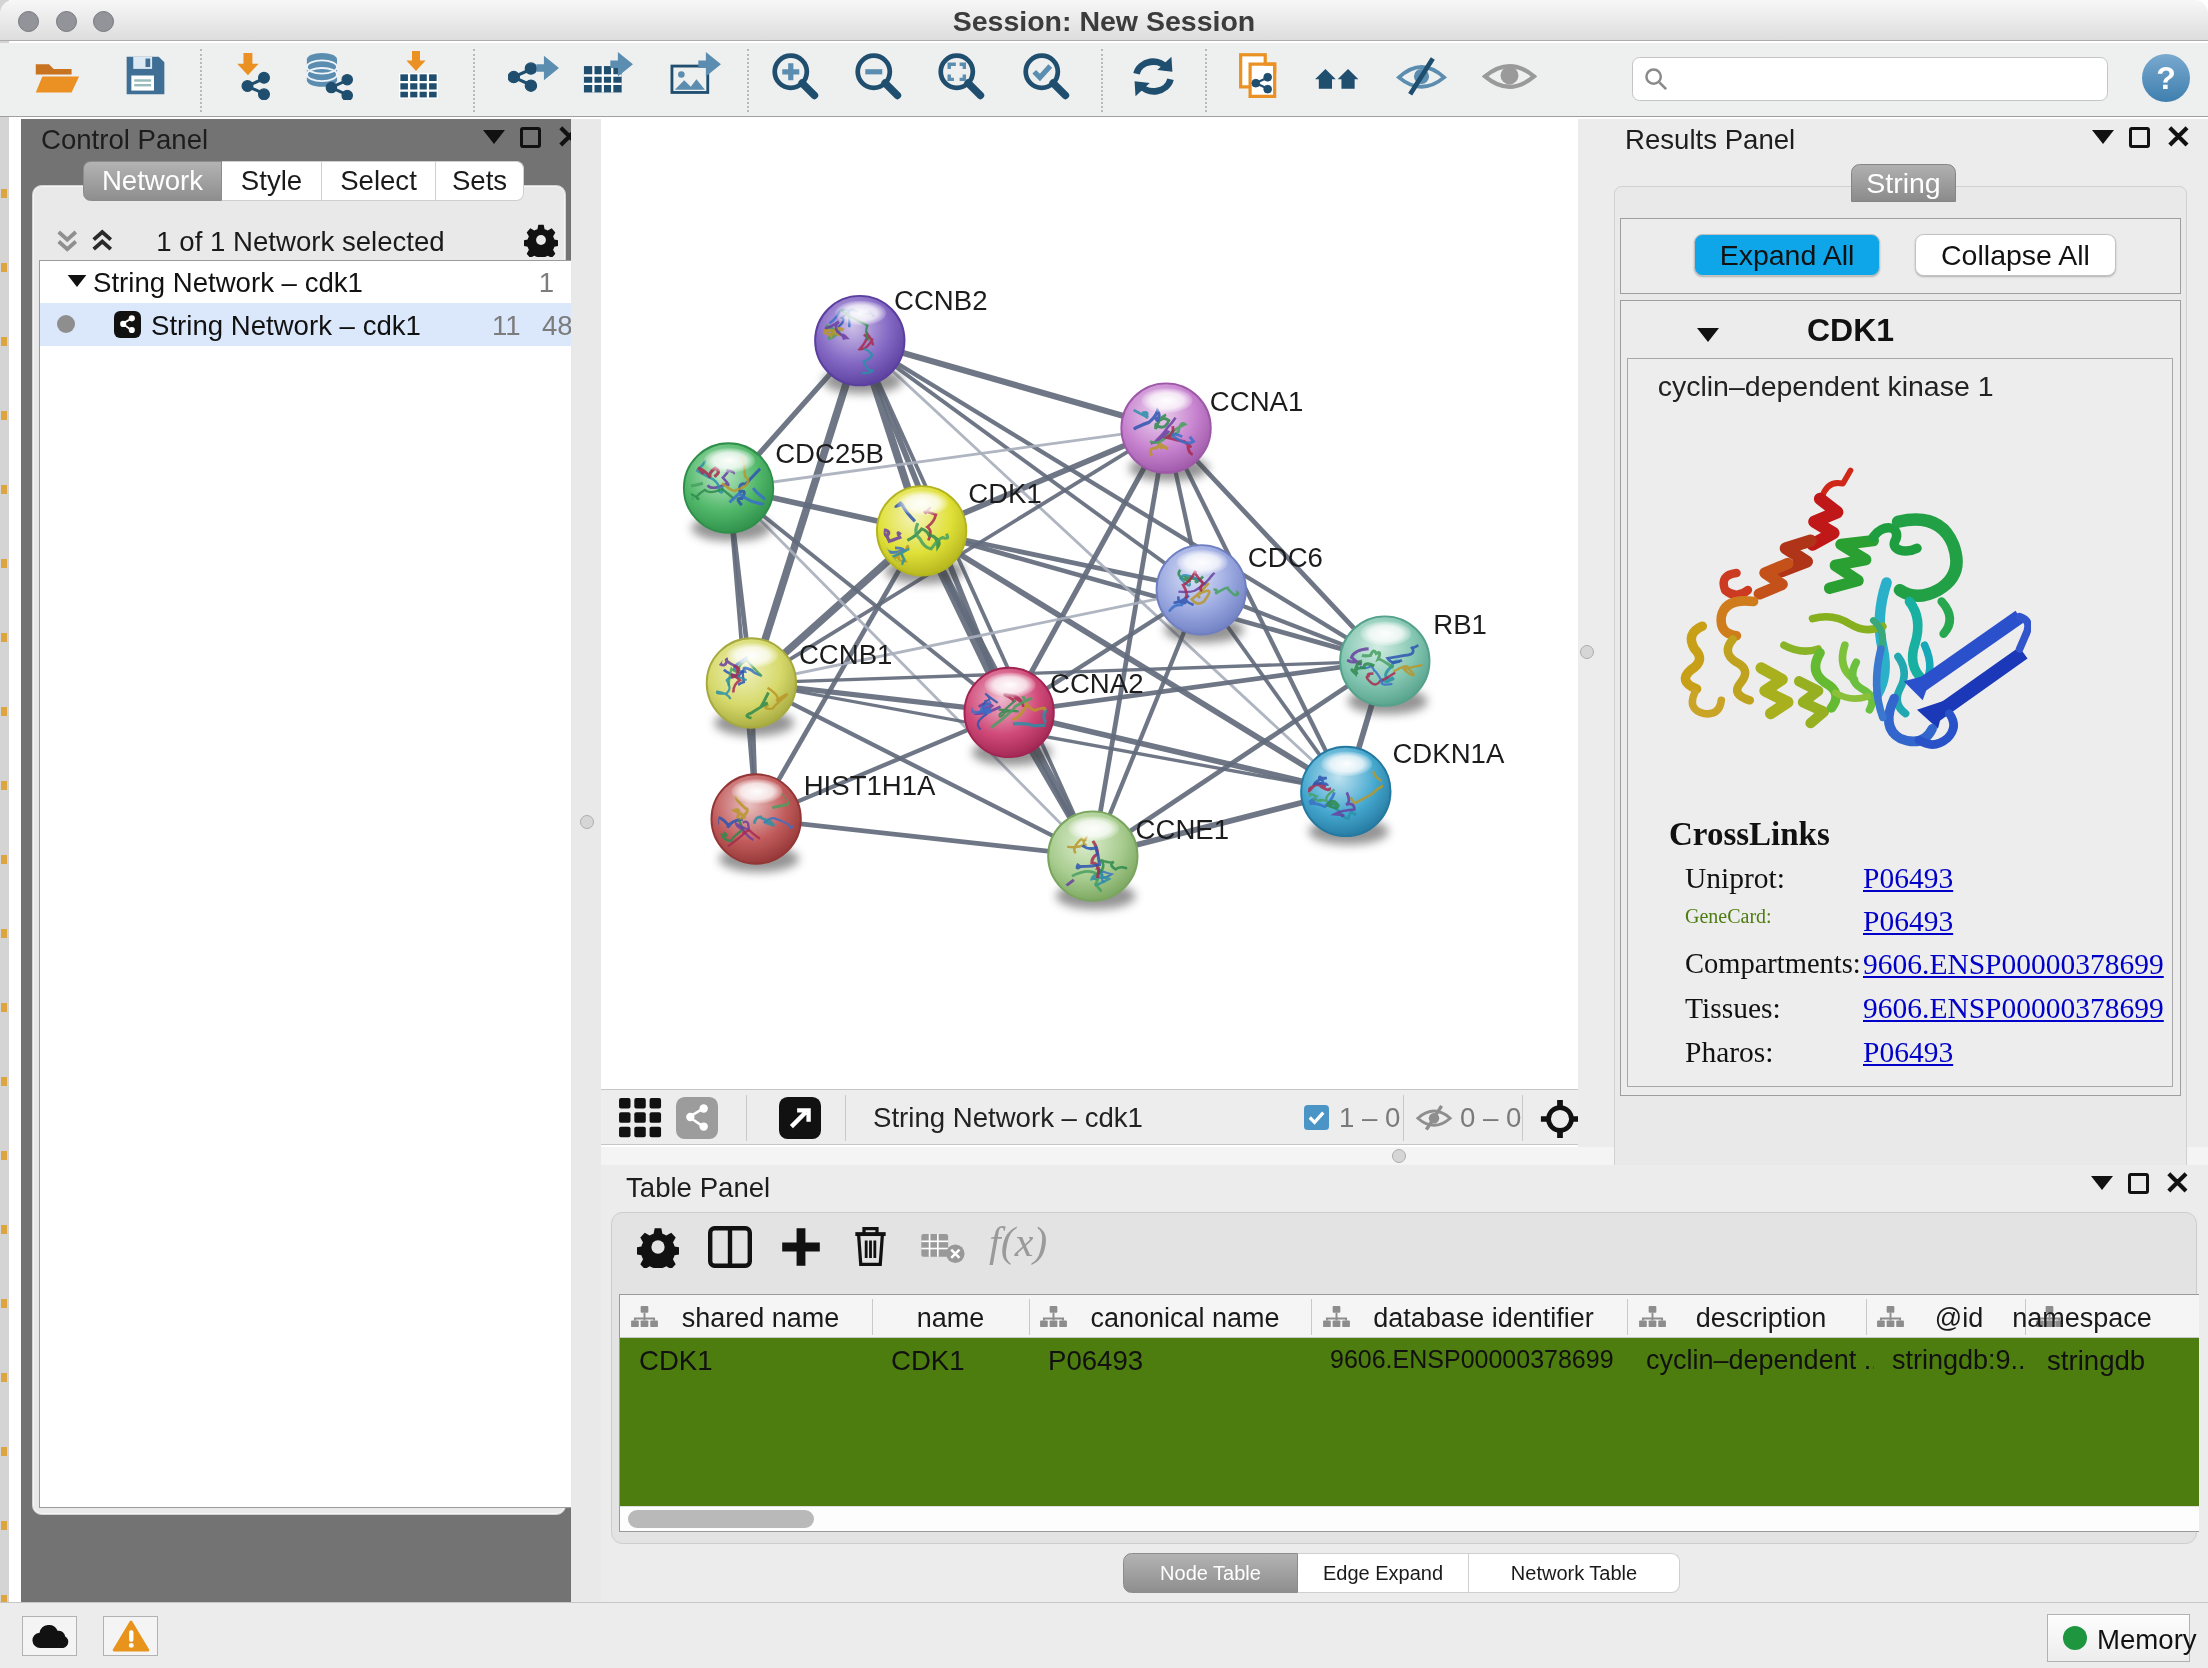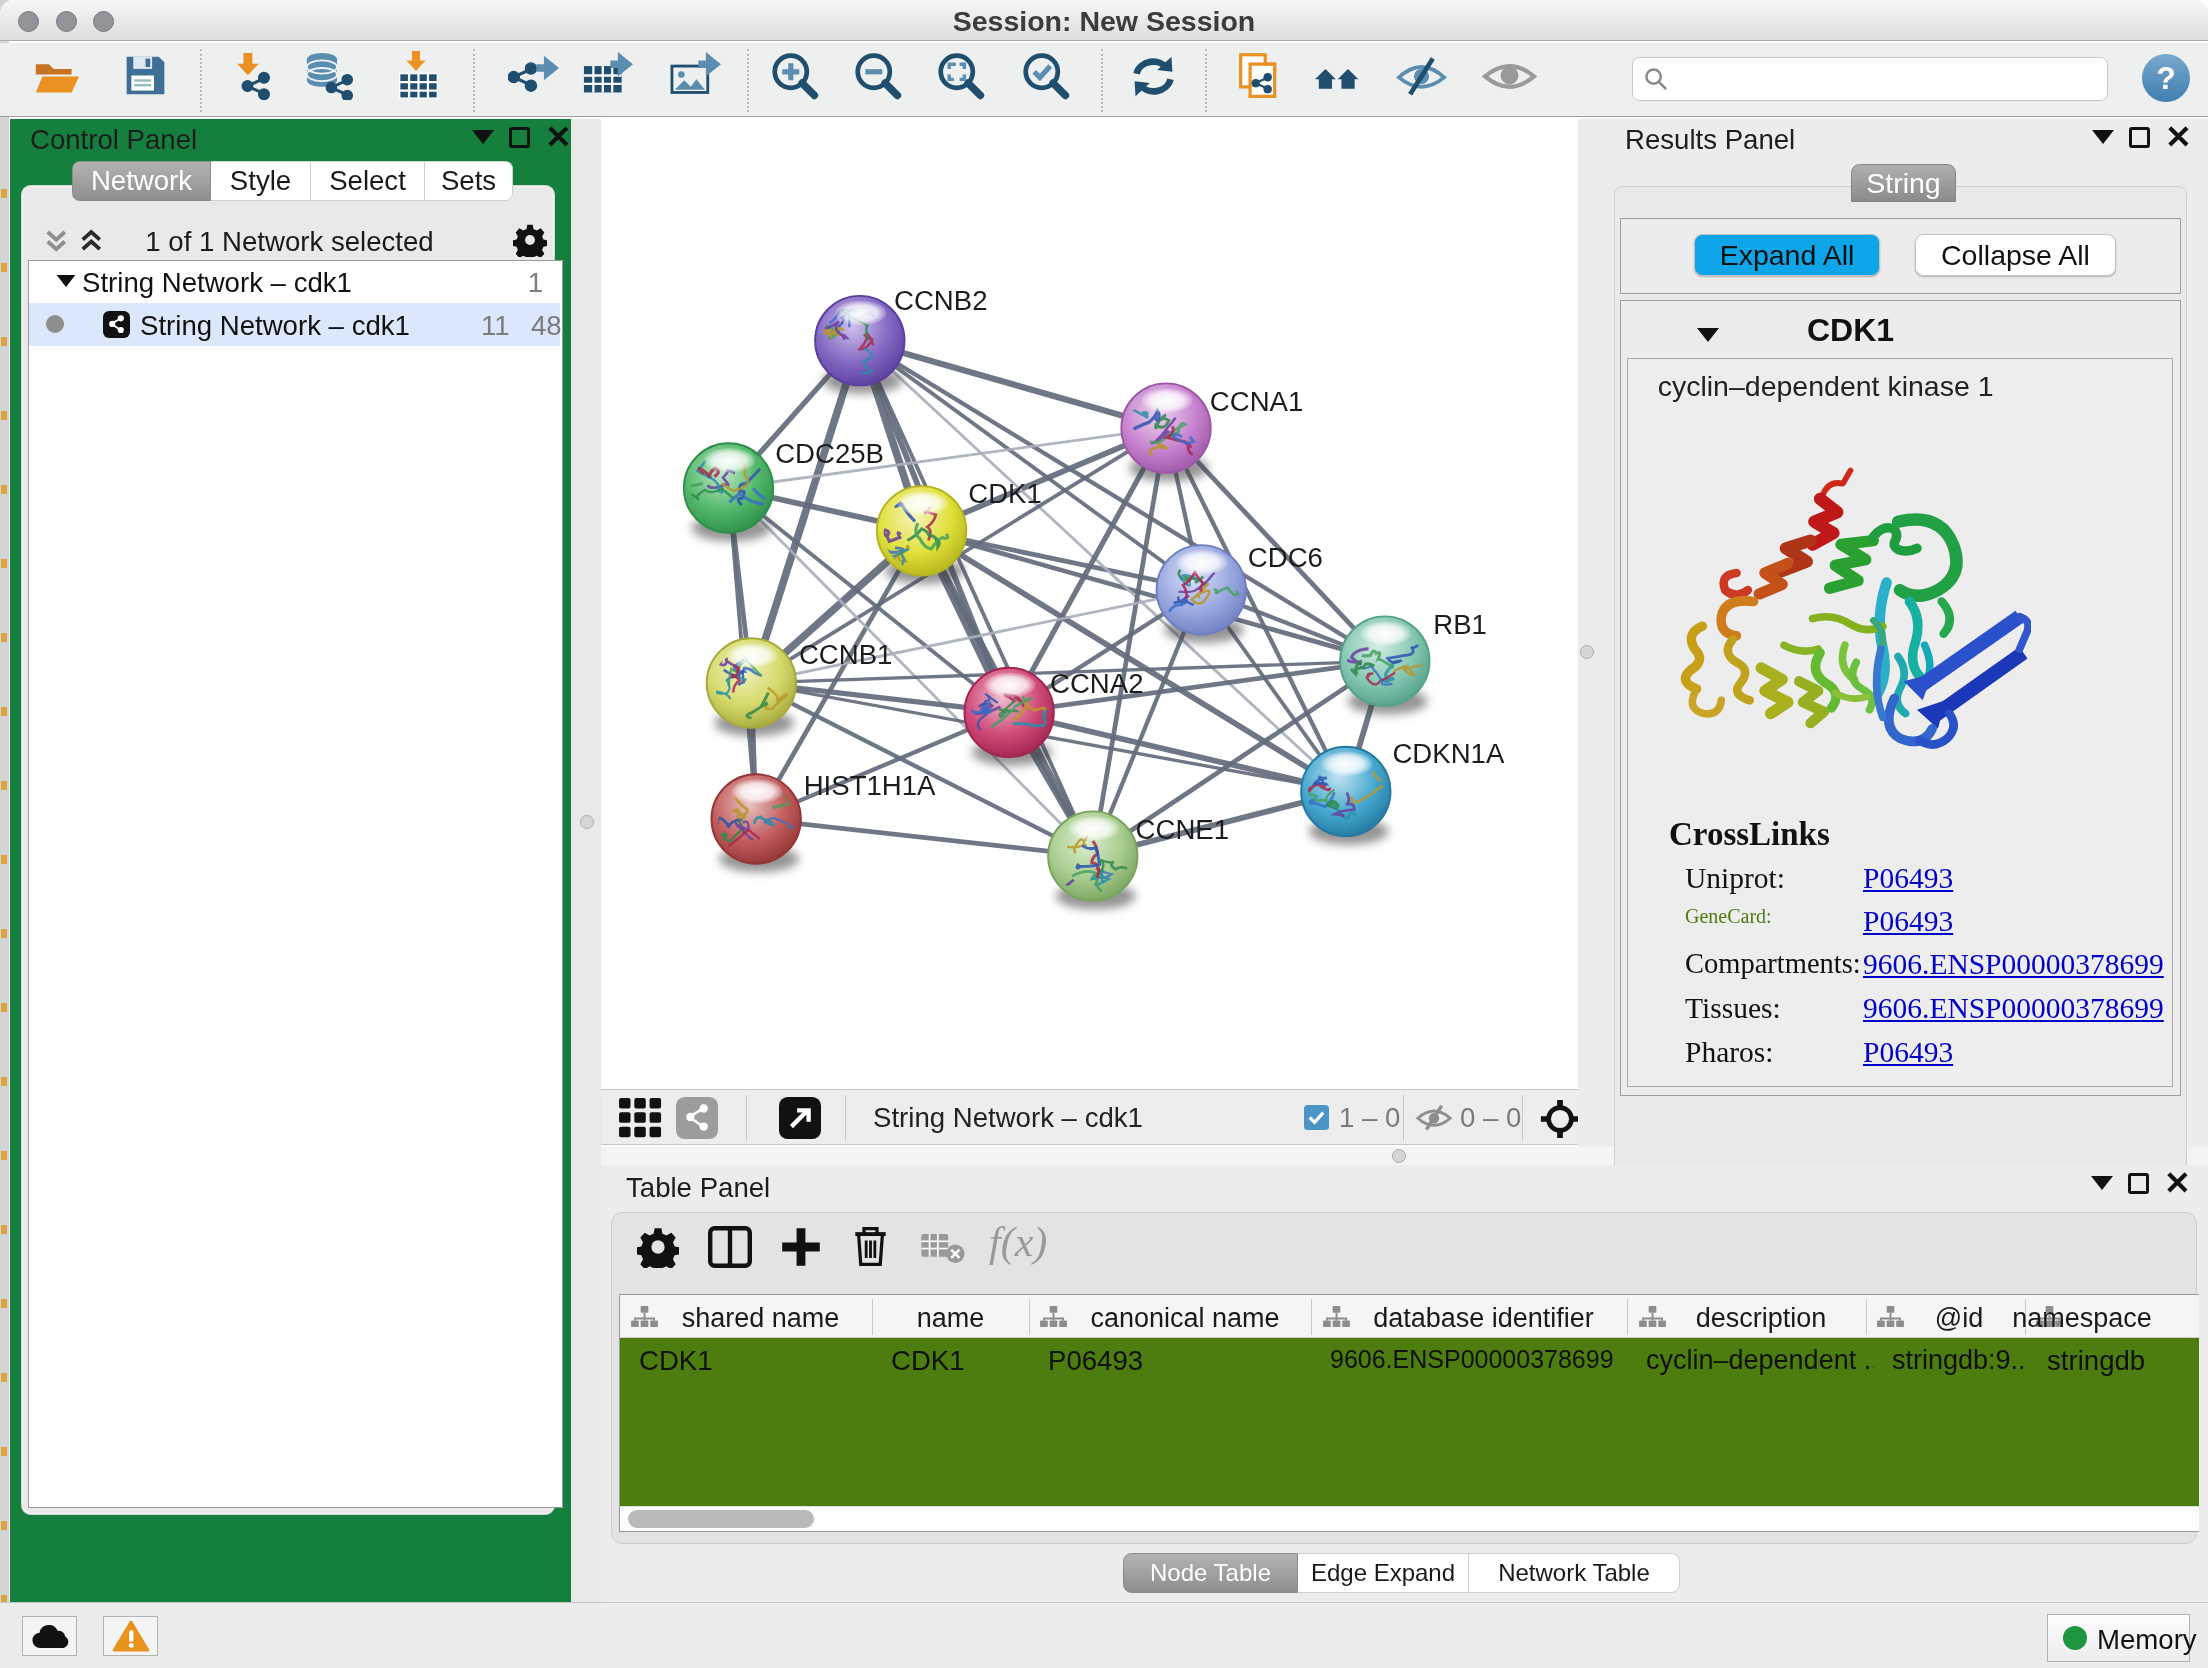--- a/index.html
+++ b/index.html
@@ -167,21 +167,21 @@
       <div style="position:absolute;left:1205px;top:5.7px;height:63px;border-left:2.9px dotted #b9b9b9"></div>
   <div class="abs" style="left:1632px;top:14.3px;width:476px;height:44px;background:#fff;border:1.9px solid #c4c4c4;border-radius:7.6px">
     <svg width="25" height="25" viewBox="0 0 26 26" style="position:absolute;left:11.4px;top:8.6px">
           <circle cx="10" cy="10" r="7.5" fill="none" stroke="#8a8a8a" stroke-width="2.6"></circle>
           <path d="M16,16 l7,7" stroke="#8a8a8a" stroke-width="2.8"></path>
         </svg>
   </div>
   <div class="abs" style="left:2142px;top:11.4px;width:48px;height:48px;border-radius:50%;background:linear-gradient(#79a9cf,#3f7fae);color:#fff;font-size:32px;font-weight:bold;text-align:center;line-height:48px">?</div>
 </div>
 
-<div class="abs" style="left:10px;top:119px;width:562px;height:1483px;background:#15803d">
+<div class="abs" style="left:21px;top:119px;width:562px;height:1483px;background:#737373">
   <div class="panel-title abs" style="left:20px;top:4.8px">Control Panel</div>
   <div class="hdrbtns" style="left:462px;top:-1.9px">
     <div class="tri"></div>
         <div class="sqr"></div>
         <div class="xx">✕</div>
   </div>
 
   <div class="abs" style="left:10.5px;top:66px;width:534px;height:1330px;background:#e9e9e9;border:1px solid #d2d2d2;border-radius:9.5px;box-shadow:inset 0 0 0 1px #f5f5f5"></div>
 
   <div class="abs" style="left:62px;top:42px;height:40px;display:flex;font-size:27.6px">
@@ -822,21 +822,21 @@
         <div class="abs" style="left:428px;top:50px;width:257px;font-size:27.6px;color:#111;white-space:nowrap;overflow:hidden">P06493</div>
         <div class="abs" style="left:710px;top:50px;width:285px;font-size:25px;color:#111;white-space:nowrap;overflow:hidden">9606.ENSP00000378699</div>
         <div class="abs" style="left:1026px;top:50px;width:228px;font-size:27px;color:#111;white-space:nowrap;overflow:hidden">cyclin–dependent ...</div>
         <div class="abs" style="left:1272px;top:50px;width:131px;font-size:27px;color:#111;white-space:nowrap;overflow:hidden">stringdb:9...</div>
         <div class="abs" style="left:1427px;top:50px;width:143px;font-size:27.6px;color:#111;white-space:nowrap;overflow:hidden">stringdb</div>
 
     <div class="abs" style="left:0px;top:211px;width:1580px;height:25px;background:#fdfdfd;border-top:1px solid #e0e0e0"></div>
     <div class="abs" style="left:7.6px;top:215px;width:186px;height:18px;background:#b9b9b9;border-radius:9.5px"></div>
   </div>
 
-  <div class="abs" style="left:522px;top:388px;height:40px;display:flex;font-size:24px">
+  <div class="abs" style="left:522px;top:388px;height:40px;display:flex;font-size:20px">
     <div class="gtab" style="width:175px;border-radius:8.6px 0 0 8.6px;border:1px solid #8c8c8c;display:flex;align-items:center;justify-content:center">Node Table</div>
     <div class="wtab" style="width:171px;border:1px solid #cfcfcf;border-left:none;display:flex;align-items:center;justify-content:center">Edge Expand</div>
     <div class="wtab" style="width:211px;border:1px solid #cfcfcf;border-left:none;border-radius:0 8.6px 8.6px 0;display:flex;align-items:center;justify-content:center">Network Table</div>
   </div>
 </div>
 
 <div class="abs" style="left:0;top:1602px;width:2208px;height:67px;background:#ececec;border-top:1.9px solid #c6c6c6">
   <div class="abs" style="left:22px;top:13.3px;width:55px;height:40px;background:#f4f4f4;border:1.9px solid #b2b2b2;display:flex;align-items:center;justify-content:center">
         <svg width="38" height="27" viewBox="0 0 40 28">
           <path fill="#111" d="M10,26 a8,8 0 0 1 -1,-16 a10,10 0 0 1 19,-2 a7,7 0 0 1 8,6 a6.5,6.5 0 0 1 -2,12 z"></path>

